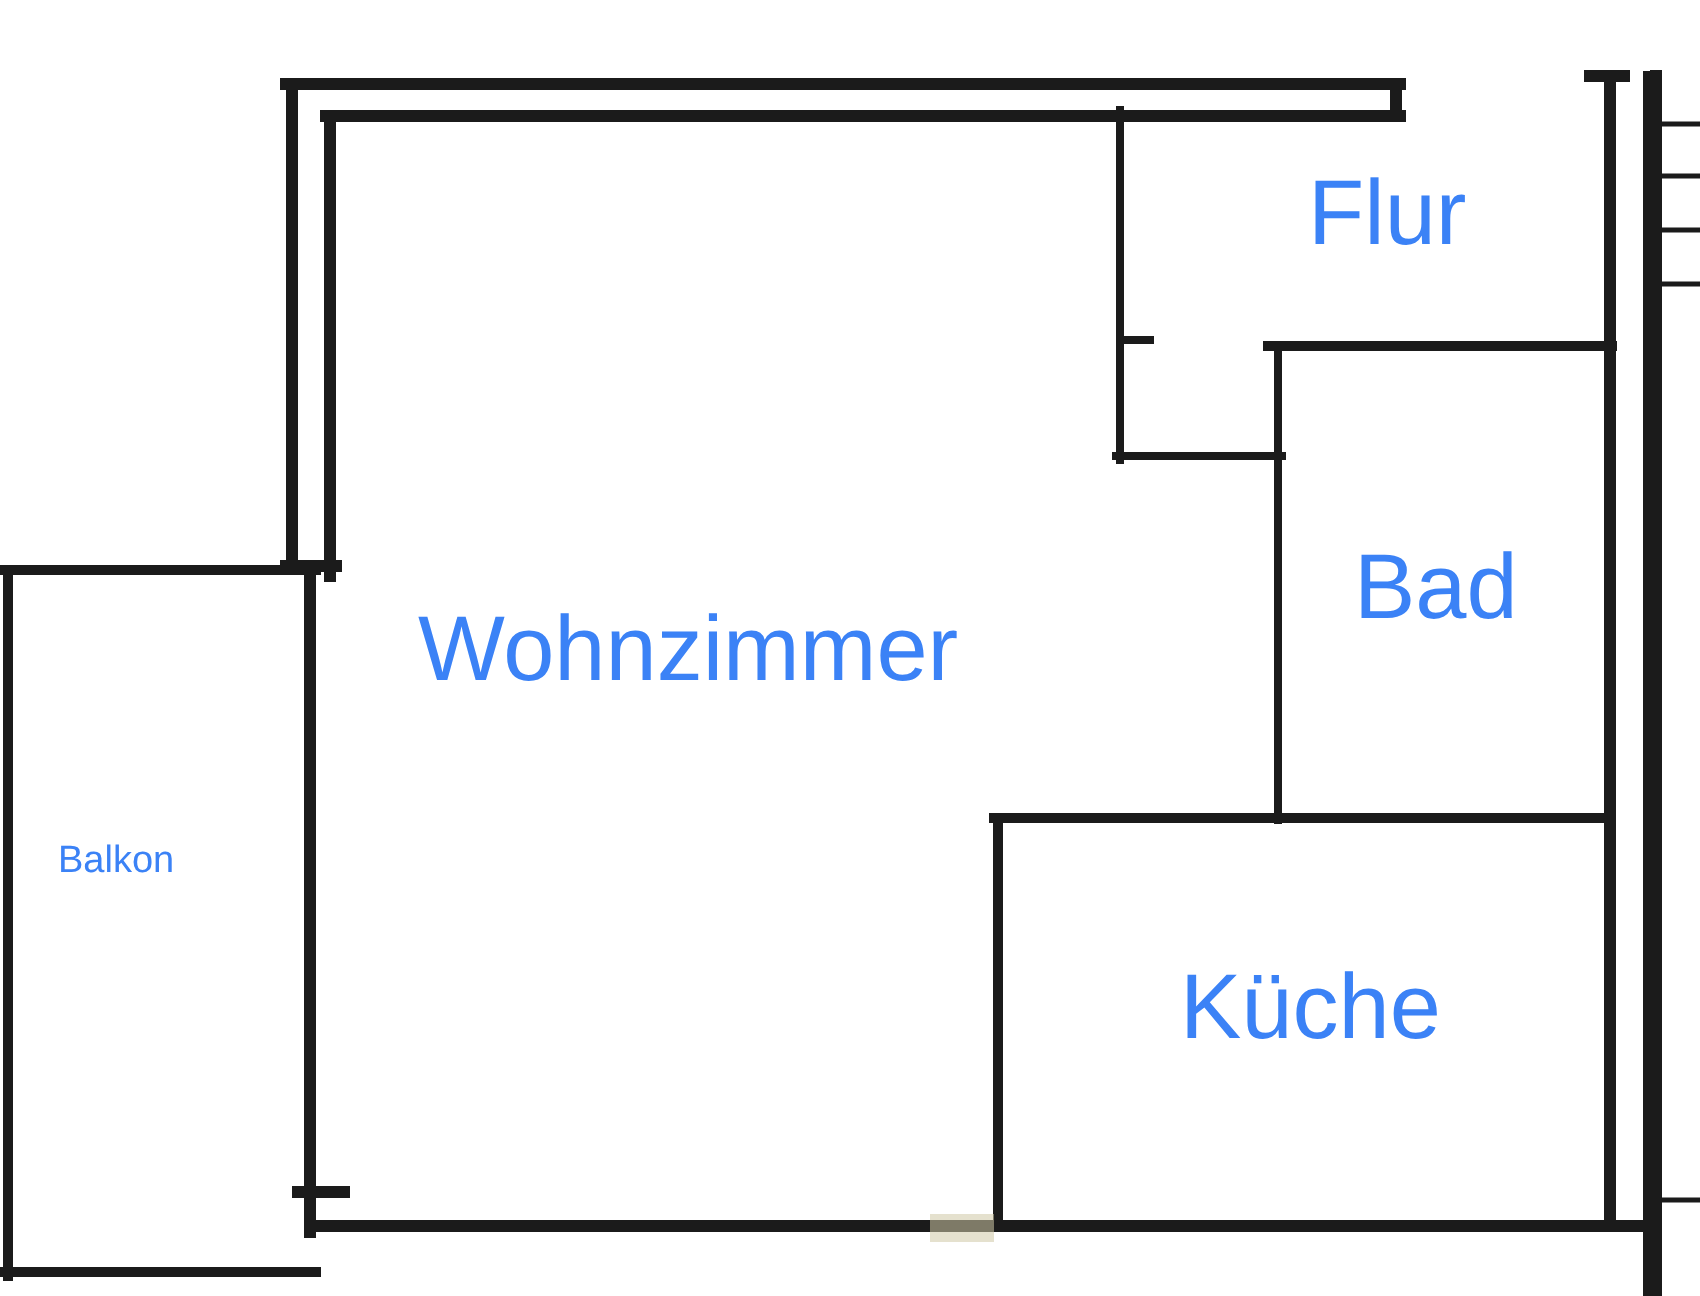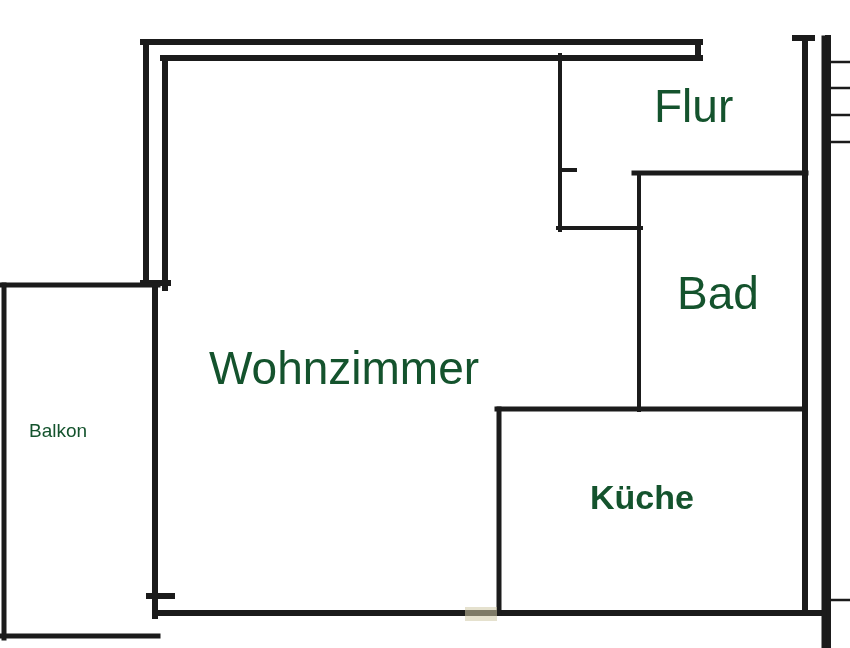--- a/index.html
+++ b/index.html
@@ -21,49 +21,47 @@
   #plan-svg {
     position: absolute;
     left: 0;
     top: 0;
     width: 850px;
     height: 648px;
     display: block;
   }
   .room-label {
     position: absolute;
-    color: #14532d;
+    color: #3b82f6;
     font-family: "Liberation Sans", sans-serif;
     font-weight: 400;
     white-space: nowrap;
     letter-spacing: 0px;
     line-height: 1;
     -webkit-font-smoothing: antialiased;
   }
   .label-wohnzimmer {
     left: 209px;
     top: 301px;
     font-size: 46px;
-    margin-top: 44px;
   }
   .label-flur {
     left: 654px;
     top: 83px;
     font-size: 46px;
   }
   .label-bad {
     left: 677px;
     top: 270px;
     font-size: 46px;
   }
   .label-kueche {
     left: 590px;
     top: 480px;
-    font-size: 34px;
-    font-weight: bold;
+    font-size: 46px;
   }
   .label-balkon {
     left: 29px;
     top: 421px;
     font-size: 19px;
   }
   .smudge {
     position: absolute;
     background: #cfc9a5;
     opacity: 0.55;

